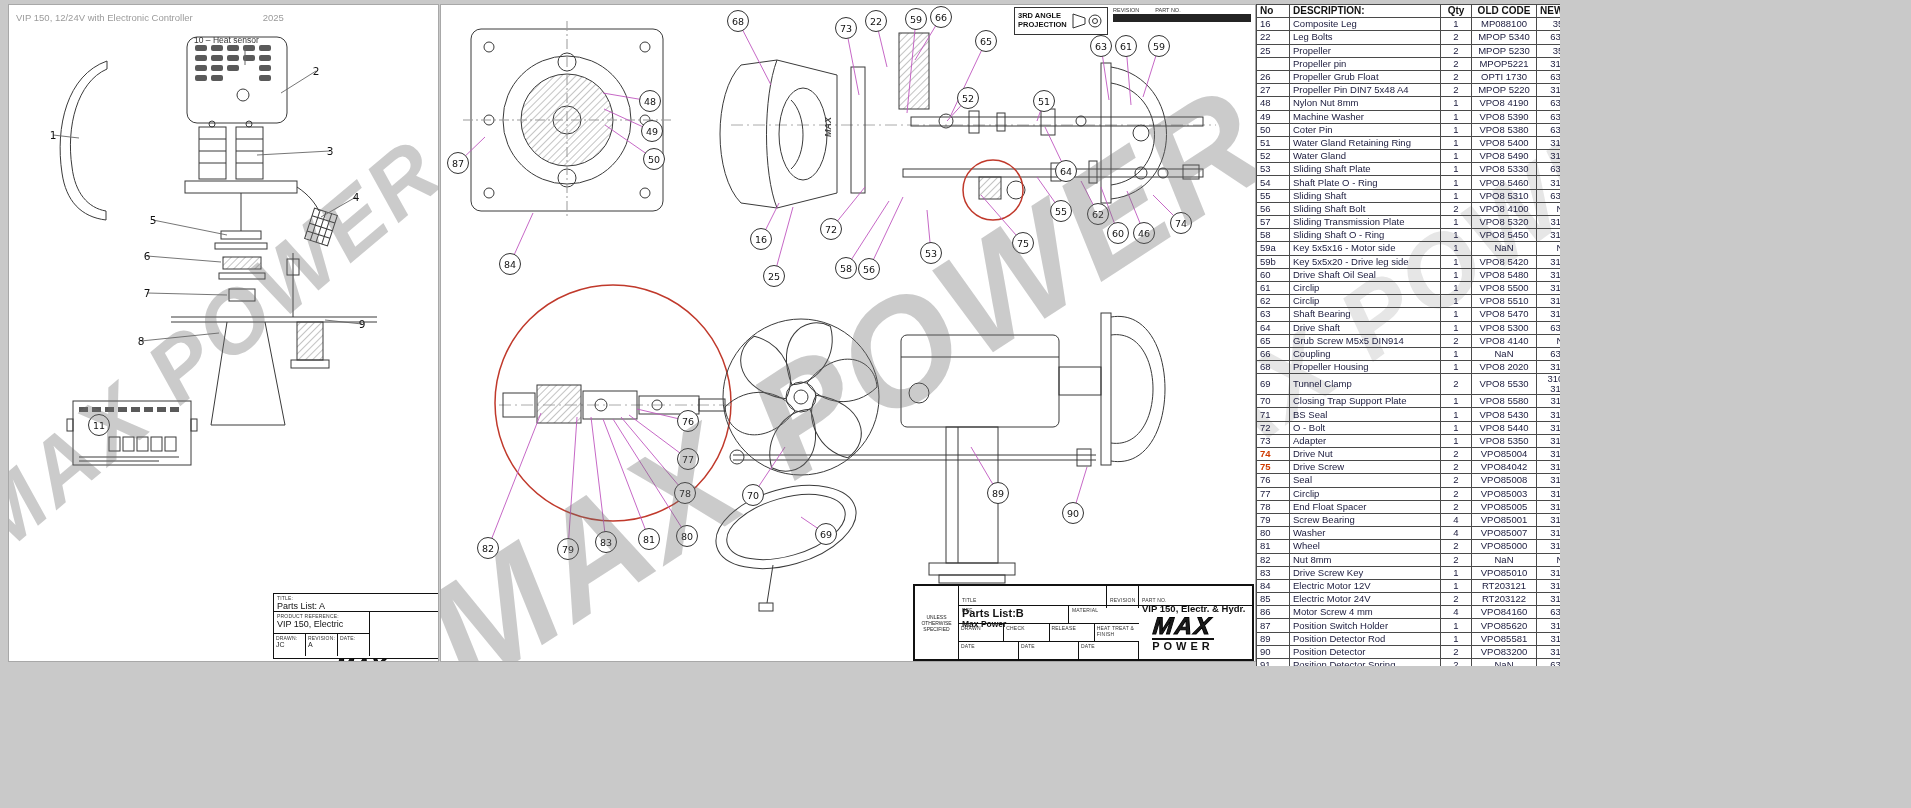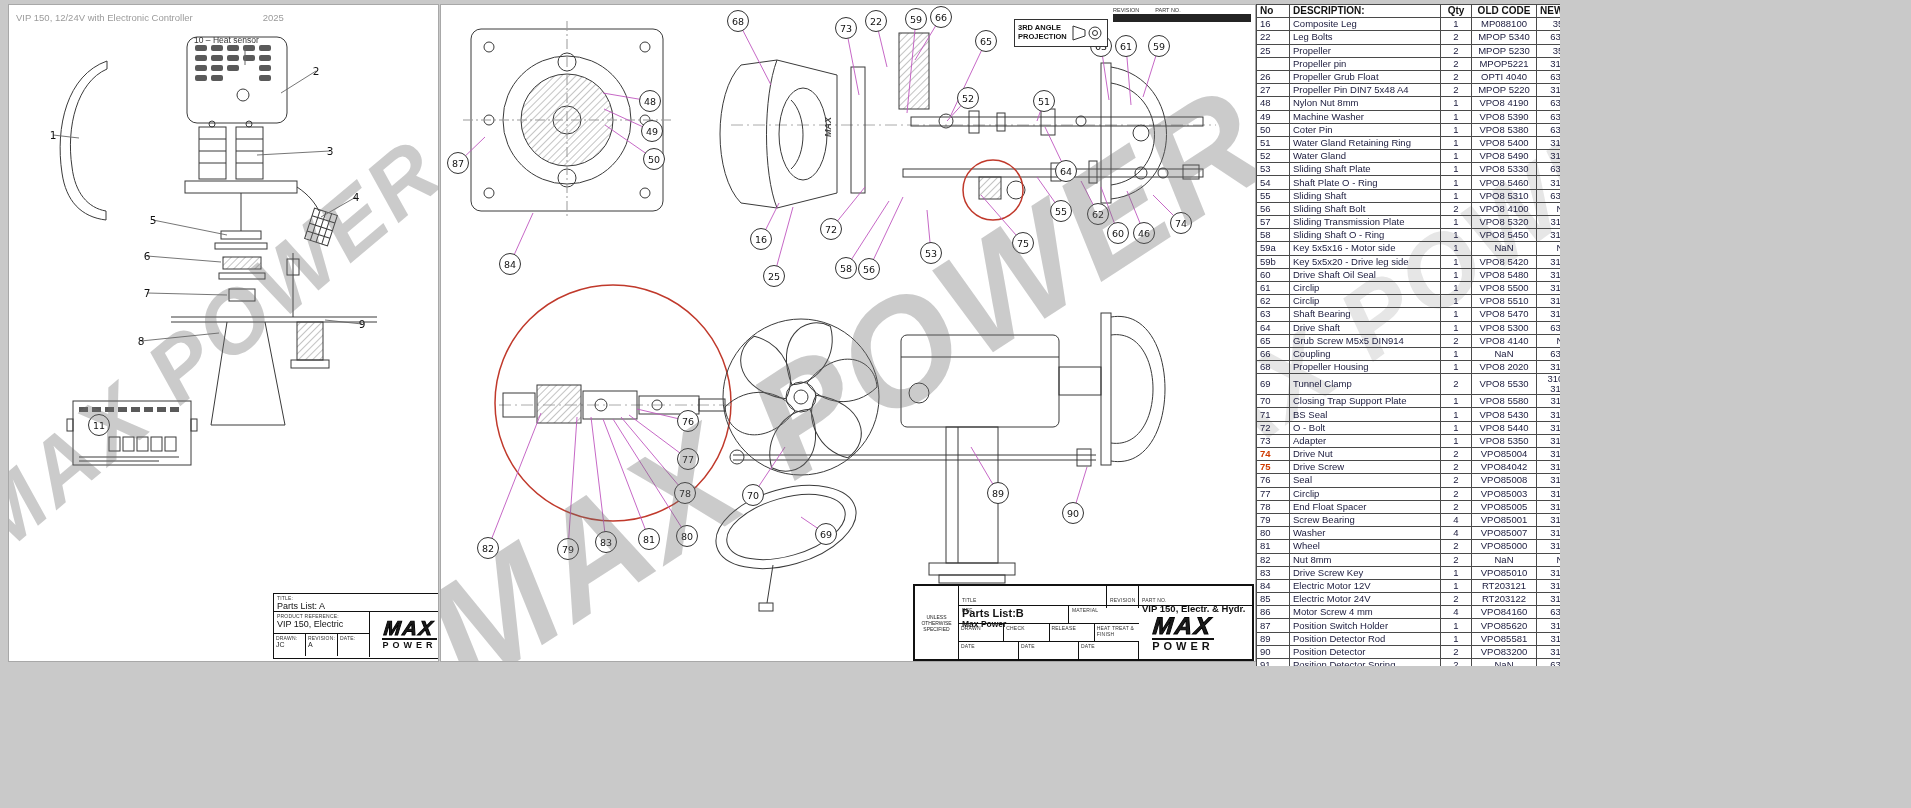--- a/index.html
+++ b/index.html
@@ -23,34 +23,34 @@
   #svg-b .leader{stroke:#c057c0;}
   .callout-circle{fill:#fff;stroke:#333;stroke-width:1;}
   .callout-text{font-size:9.5px;text-anchor:middle;fill:#111;stroke:none;font-family:"DejaVu Sans",sans-serif;}
   .plain-callout-text{font-size:10.5px;text-anchor:middle;fill:#111;stroke:none;font-family:"DejaVu Sans",sans-serif;}
   .red-circle{stroke:#c0392b;stroke-width:1.5;fill:none;}
   .tiny-max{font:italic bold 9px "Liberation Sans",sans-serif;fill:#444;stroke:none;}
 
   .heat-label{position:absolute;left:185px;top:30px;font-size:8.5px;color:#333;}
 
   
-  .proj-box{position:absolute;left:573px;top:14px;width:94px;height:28px;border:1.5px solid #333;
+  .proj-box{position:absolute;left:573px;top:2px;width:94px;height:28px;border:1.5px solid #333;
             display:flex;align-items:center;gap:3px;padding:1px 3px;background:#fff;box-sizing:border-box;}
   .proj-text{font-size:7.5px;font-weight:bold;width:52px;line-height:1.15;color:#111;}
   .rev-strip{position:absolute;left:672px;top:2px;width:138px;}
   .rev-labels{display:flex;gap:16px;font-size:5.5px;color:#333;}
   .rev-bar{height:8px;background:#242424;margin-top:1px;}
 
   
   .tba{position:absolute;left:264px;top:588px;width:177px;height:66px;border:1.5px solid #111;
        background:#fff;box-sizing:border-box;font-size:9px;}
   .tlbl{display:block;font-size:5px;color:#333;letter-spacing:0.2px;}
   .tval{display:block;font-size:9px;color:#111;}
   .tba-r1{border-bottom:1px solid #111;padding:1px 3px;height:18px;box-sizing:border-box;}
-  .tba-body{display:flex;height:45px;}
+  .tba-body{display:flex;height:45px;flex-direction:column;}
   .tba-left{width:96px;border-right:1px solid #111;box-sizing:border-box;}
   .tba-prod{border-bottom:1px solid #111;padding:1px 3px;height:22px;box-sizing:border-box;}
   .tba-meta{display:flex;height:22px;}
   .tba-meta .mc{flex:1;border-right:1px solid #111;padding:1px 2px;box-sizing:border-box;font-size:7px;}
   .tba-meta .mc:last-child{border-right:none;}
   .tba-logo{flex:1;display:flex;flex-direction:column;align-items:center;justify-content:center;}
   .logo-max{font-style:italic;font-weight:900;font-size:24px;letter-spacing:2px;color:#1b1b1b;
             -webkit-text-stroke:1px #000;transform:skewX(-6deg);line-height:1;}
   .logo-power{font-weight:bold;font-size:11px;letter-spacing:4px;color:#111;border-top:2px solid #111;line-height:1.2;}
   .logo-max.small{font-size:20px;} .logo-power.small{font-size:9px;}
@@ -601,21 +601,21 @@
             <td class="col-no"></td>
             <td class="col-desc">Propeller pin</td>
             <td class="col-qty">2</td>
             <td class="col-old">MPOP5221</td>
             <td class="col-new">312053</td>
           </tr>
           <tr>
             <td class="col-no">26</td>
             <td class="col-desc">Propeller Grub Float</td>
             <td class="col-qty">2</td>
-            <td class="col-old">OPTI 4040</td>
+            <td class="col-old">OPTI 1730</td>
             <td class="col-new">634518</td>
           </tr>
           <tr>
             <td class="col-no">27</td>
             <td class="col-desc">Propeller Pin DIN7 5x48 A4</td>
             <td class="col-qty">2</td>
             <td class="col-old">MPOP 5220</td>
             <td class="col-new">312053</td>
           </tr>
           <tr>

